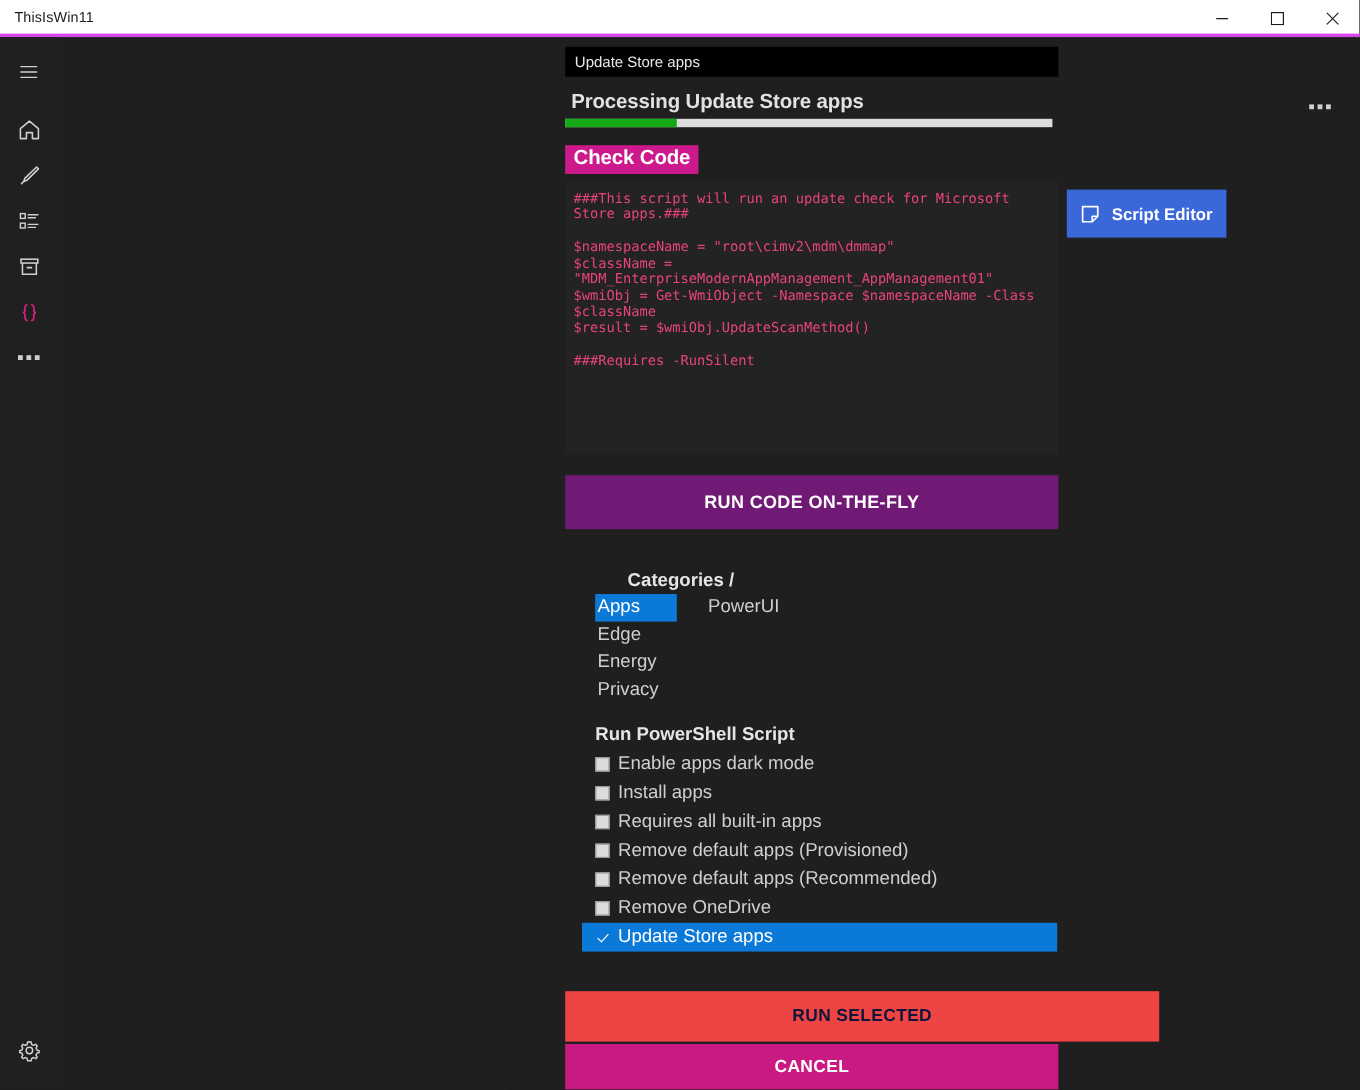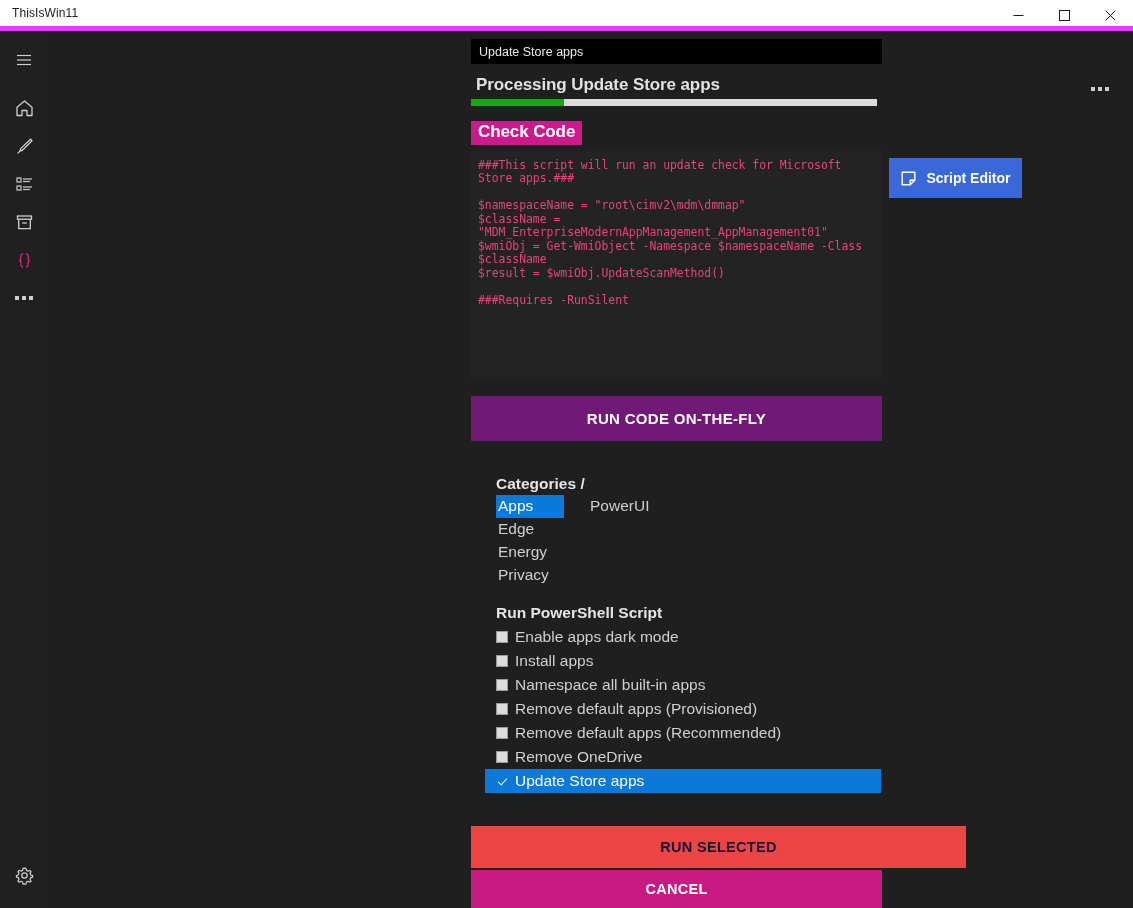--- a/index.html
+++ b/index.html
@@ -9,21 +9,21 @@
     height: 908px;
     overflow: hidden;
     background: #1f1f1f;
     font-family: "Liberation Sans", sans-serif;
   }
 
   
   #titlebar {
     height: 31px;
     background: #ffffff;
-    border-bottom: 5px solid #d946ef;
+    border-bottom: 3px solid #d946ef;
     display: flex;
     align-items: center;
     position: relative;
   }
   #titlebar-text {
     font-size: 12px;
     color: #1b1b1b;
     padding-left: 12px;
     letter-spacing: .1px;
   }
@@ -179,20 +179,21 @@
   
   #categories-block {
     margin-top: 34px;
     padding-left: 25px;
   }
   #categories-title {
     font-size: 15.5px;
     font-weight: 700;
     color: #e5e5e5;
     margin-bottom: 2px;
+    margin-left: 27px;
   }
   .cat-row {
     display: flex;
     align-items: center;
     font-size: 15.5px;
     color: #cfcfcf;
     line-height: 1.48;
     gap: 24px;
   }
   .cat-chip {
@@ -467,21 +468,21 @@
       <div class="ps-row">
         <span class="cbox"></span>
         <span>Enable apps dark mode</span>
       </div>
       <div class="ps-row">
         <span class="cbox"></span>
         <span>Install apps</span>
       </div>
       <div class="ps-row">
         <span class="cbox"></span>
-        <span>Namespace all built-in apps</span>
+        <span>Requires all built-in apps</span>
       </div>
       <div class="ps-row">
         <span class="cbox"></span>
         <span>Remove default apps (Provisioned)</span>
       </div>
       <div class="ps-row">
         <span class="cbox"></span>
         <span>Remove default apps (Recommended)</span>
       </div>
       <div class="ps-row">

